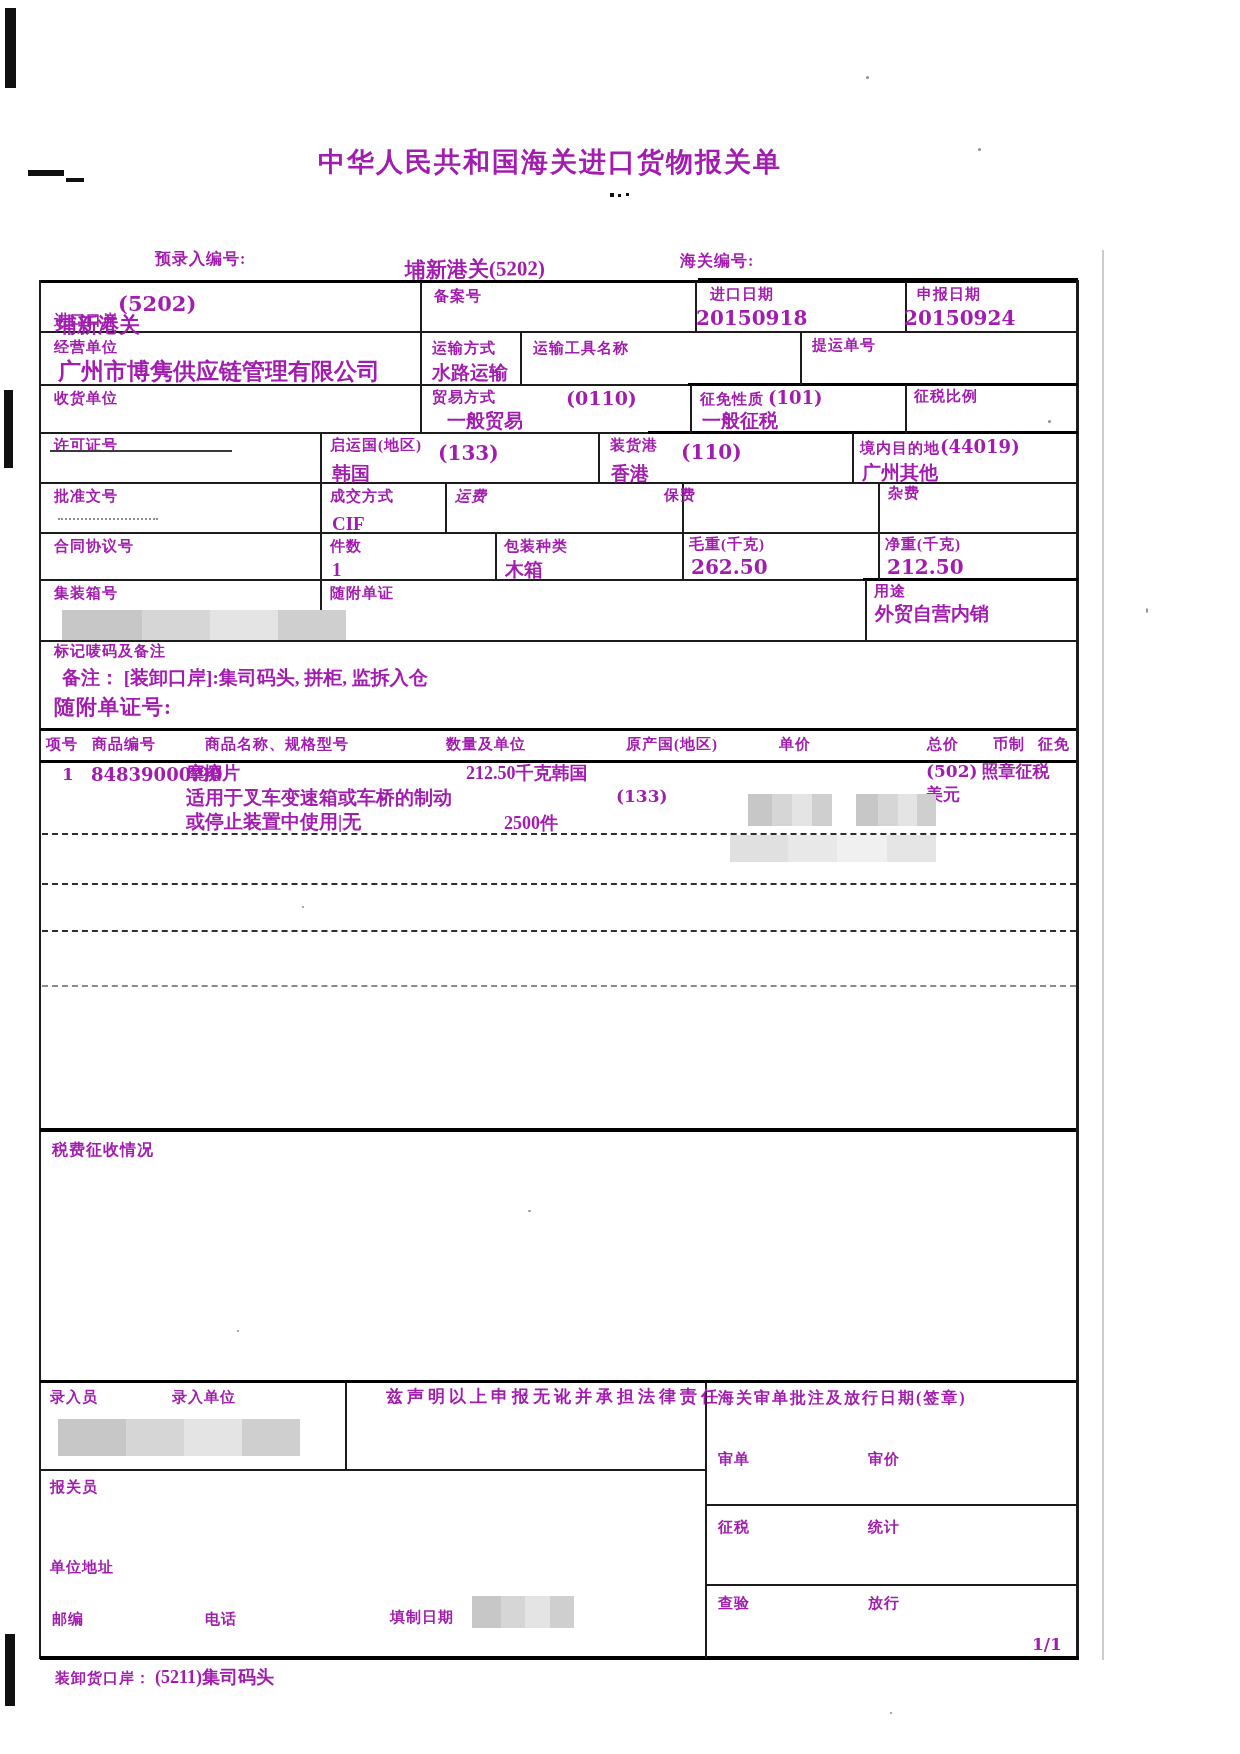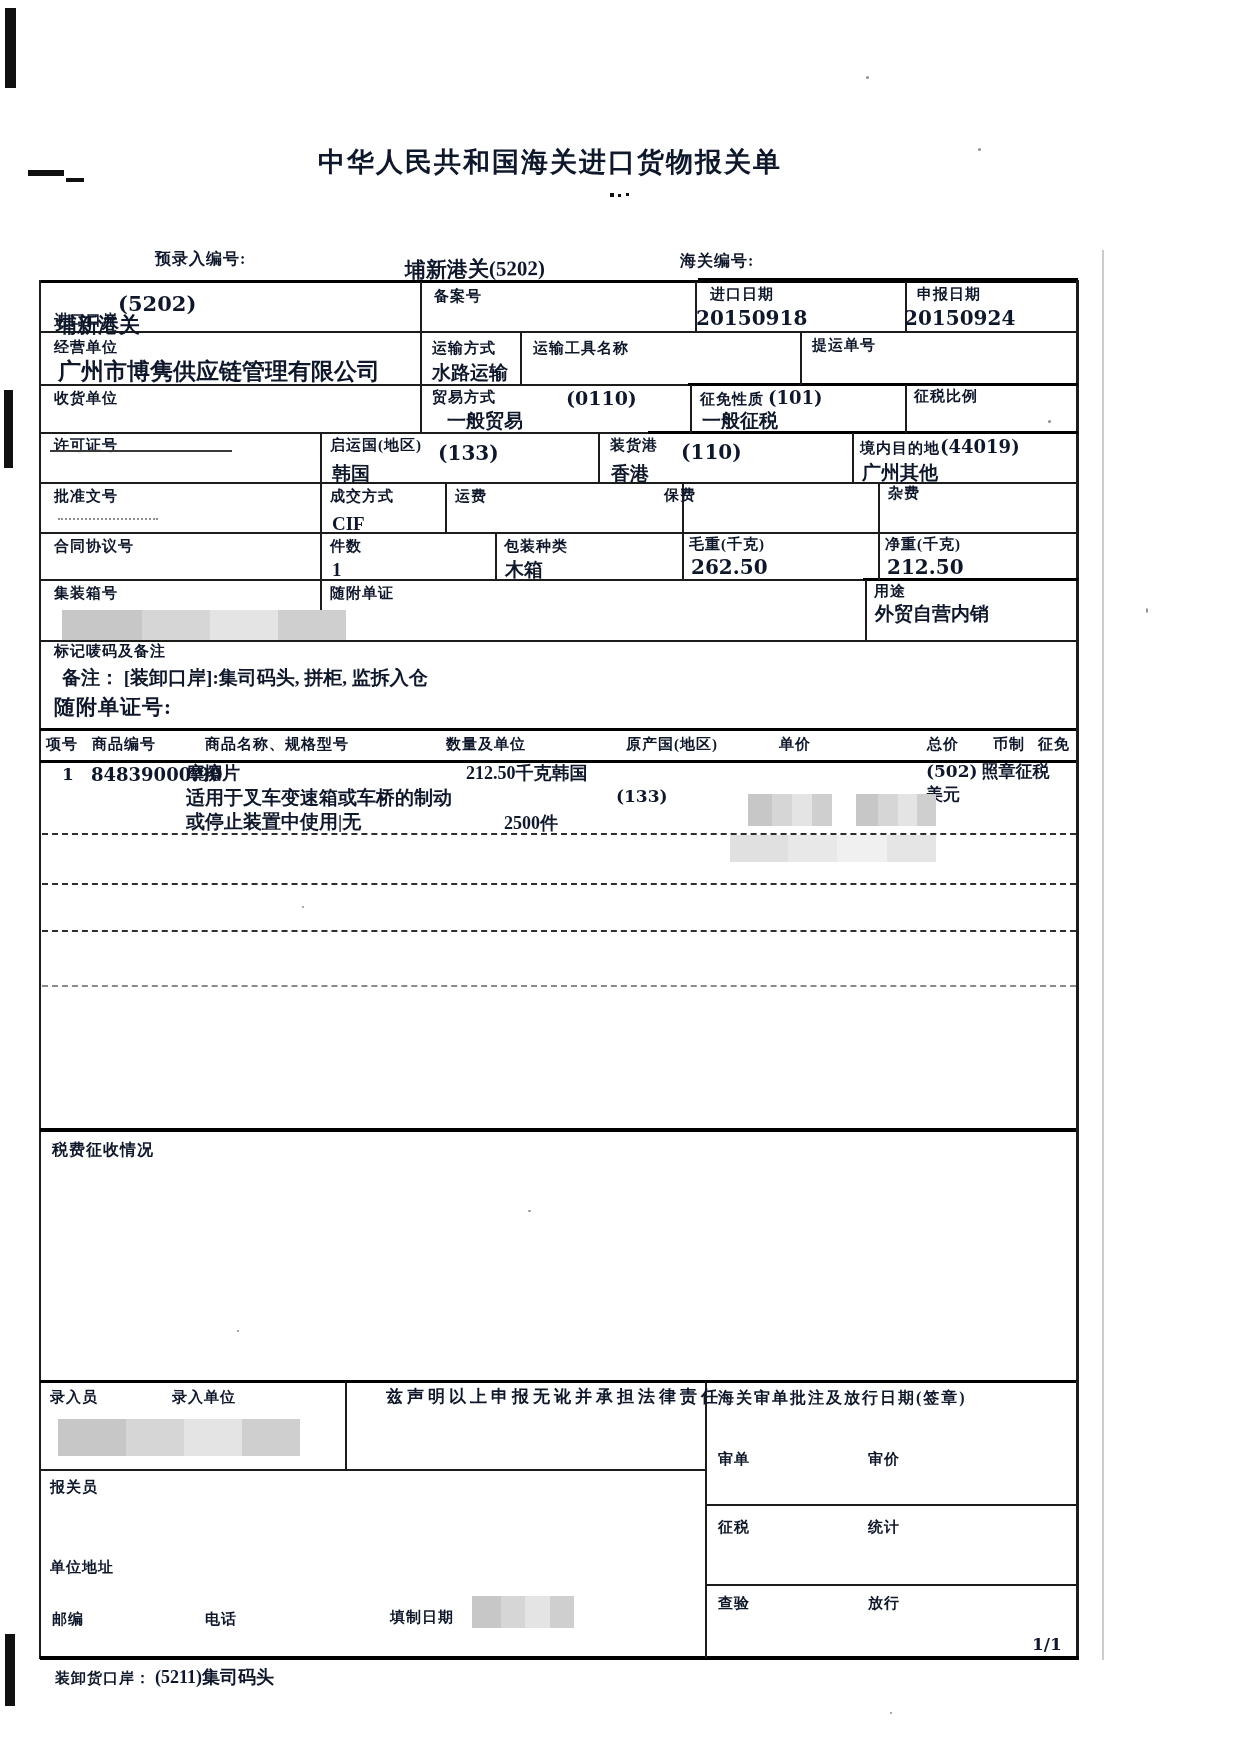--- a/index.html
+++ b/index.html
@@ -1,17 +1,17 @@
 <!DOCTYPE html>
 <html><head>
 <meta charset="utf-8">
 <style>
   html,body{margin:0;padding:0;background:#e8e8e8;}
   .canvas{position:relative;width:1240px;height:1754px;background:#ffffff;margin:0 auto;
-          font-family:"Liberation Serif","DejaVu Serif",serif;color:#0f172a;overflow:hidden;}
+          font-family:"Liberation Serif","DejaVu Serif",serif;color:#a21caf;overflow:hidden;}
   .t{position:absolute;white-space:nowrap;line-height:1.05;}
   .lbl{font-size:15px;font-weight:700;letter-spacing:1px;}
   .val{font-size:19px;font-weight:600;}
   .num{font-size:20px;font-weight:600;font-family:"DejaVu Serif",serif;}
   .hl{position:absolute;background:#1c1c1c;height:2px;}
   .heavy{position:absolute;background:#000;height:3px;}
   .vl{position:absolute;background:#1c1c1c;width:2px;}
   .dash{position:absolute;height:0;border-top:2px dashed #2e2e2e;}
   .dash.light{border-top:2px dashed #8a8a8a;}
   .blur{position:absolute;background:linear-gradient(90deg,#c7c7c7 0 28%,#d6d6d6 28% 52%,#e4e4e4 52% 76%,#cfcfcf 76% 100%);}
@@ -128,21 +128,21 @@
   <div class="t val" style="left:332px;top:464px;">韩国</div>
   <div class="t lbl" style="left:610px;top:438px;">装货港</div>
   <div class="t num" style="left:681px;top:442px;">(110)</div>
   <div class="t val" style="left:611px;top:464px;">香港</div>
   <div class="t" style="left:860px;top:438px;"><span class="lbl">境内目的地</span><span class="num" style="font-size:18px;">(44019)</span></div>
   <div class="t val" style="left:862px;top:463px;">广州其他</div>
 
   <div class="t lbl" style="left:54px;top:489px;">批准文号</div>
   <div class="t lbl" style="left:330px;top:489px;">成交方式</div>
   <div class="t val" style="left:332px;top:514px;">CIF</div>
-  <div class="t lbl" style="left:455px;top:489px;">运费</div>
+  <div class="t lbl" style="left:455px;top:489px;font-style:italic;">运费</div>
   <div class="t lbl" style="left:664px;top:488px;">保费</div>
   <div class="t lbl" style="left:888px;top:486px;">杂费</div>
   <div style="position:absolute;left:58px;top:518px;width:100px;border-top:2px dotted #909090;"></div>
 
   <div class="t lbl" style="left:54px;top:539px;">合同协议号</div>
   <div class="t lbl" style="left:330px;top:539px;">件数</div>
   <div class="t val" style="left:332px;top:560px;">1</div>
   <div class="t lbl" style="left:504px;top:539px;">包装种类</div>
   <div class="t val" style="left:505px;top:560px;">木箱</div>
   <div class="t lbl" style="left:689px;top:537px;">毛重(千克)</div>

